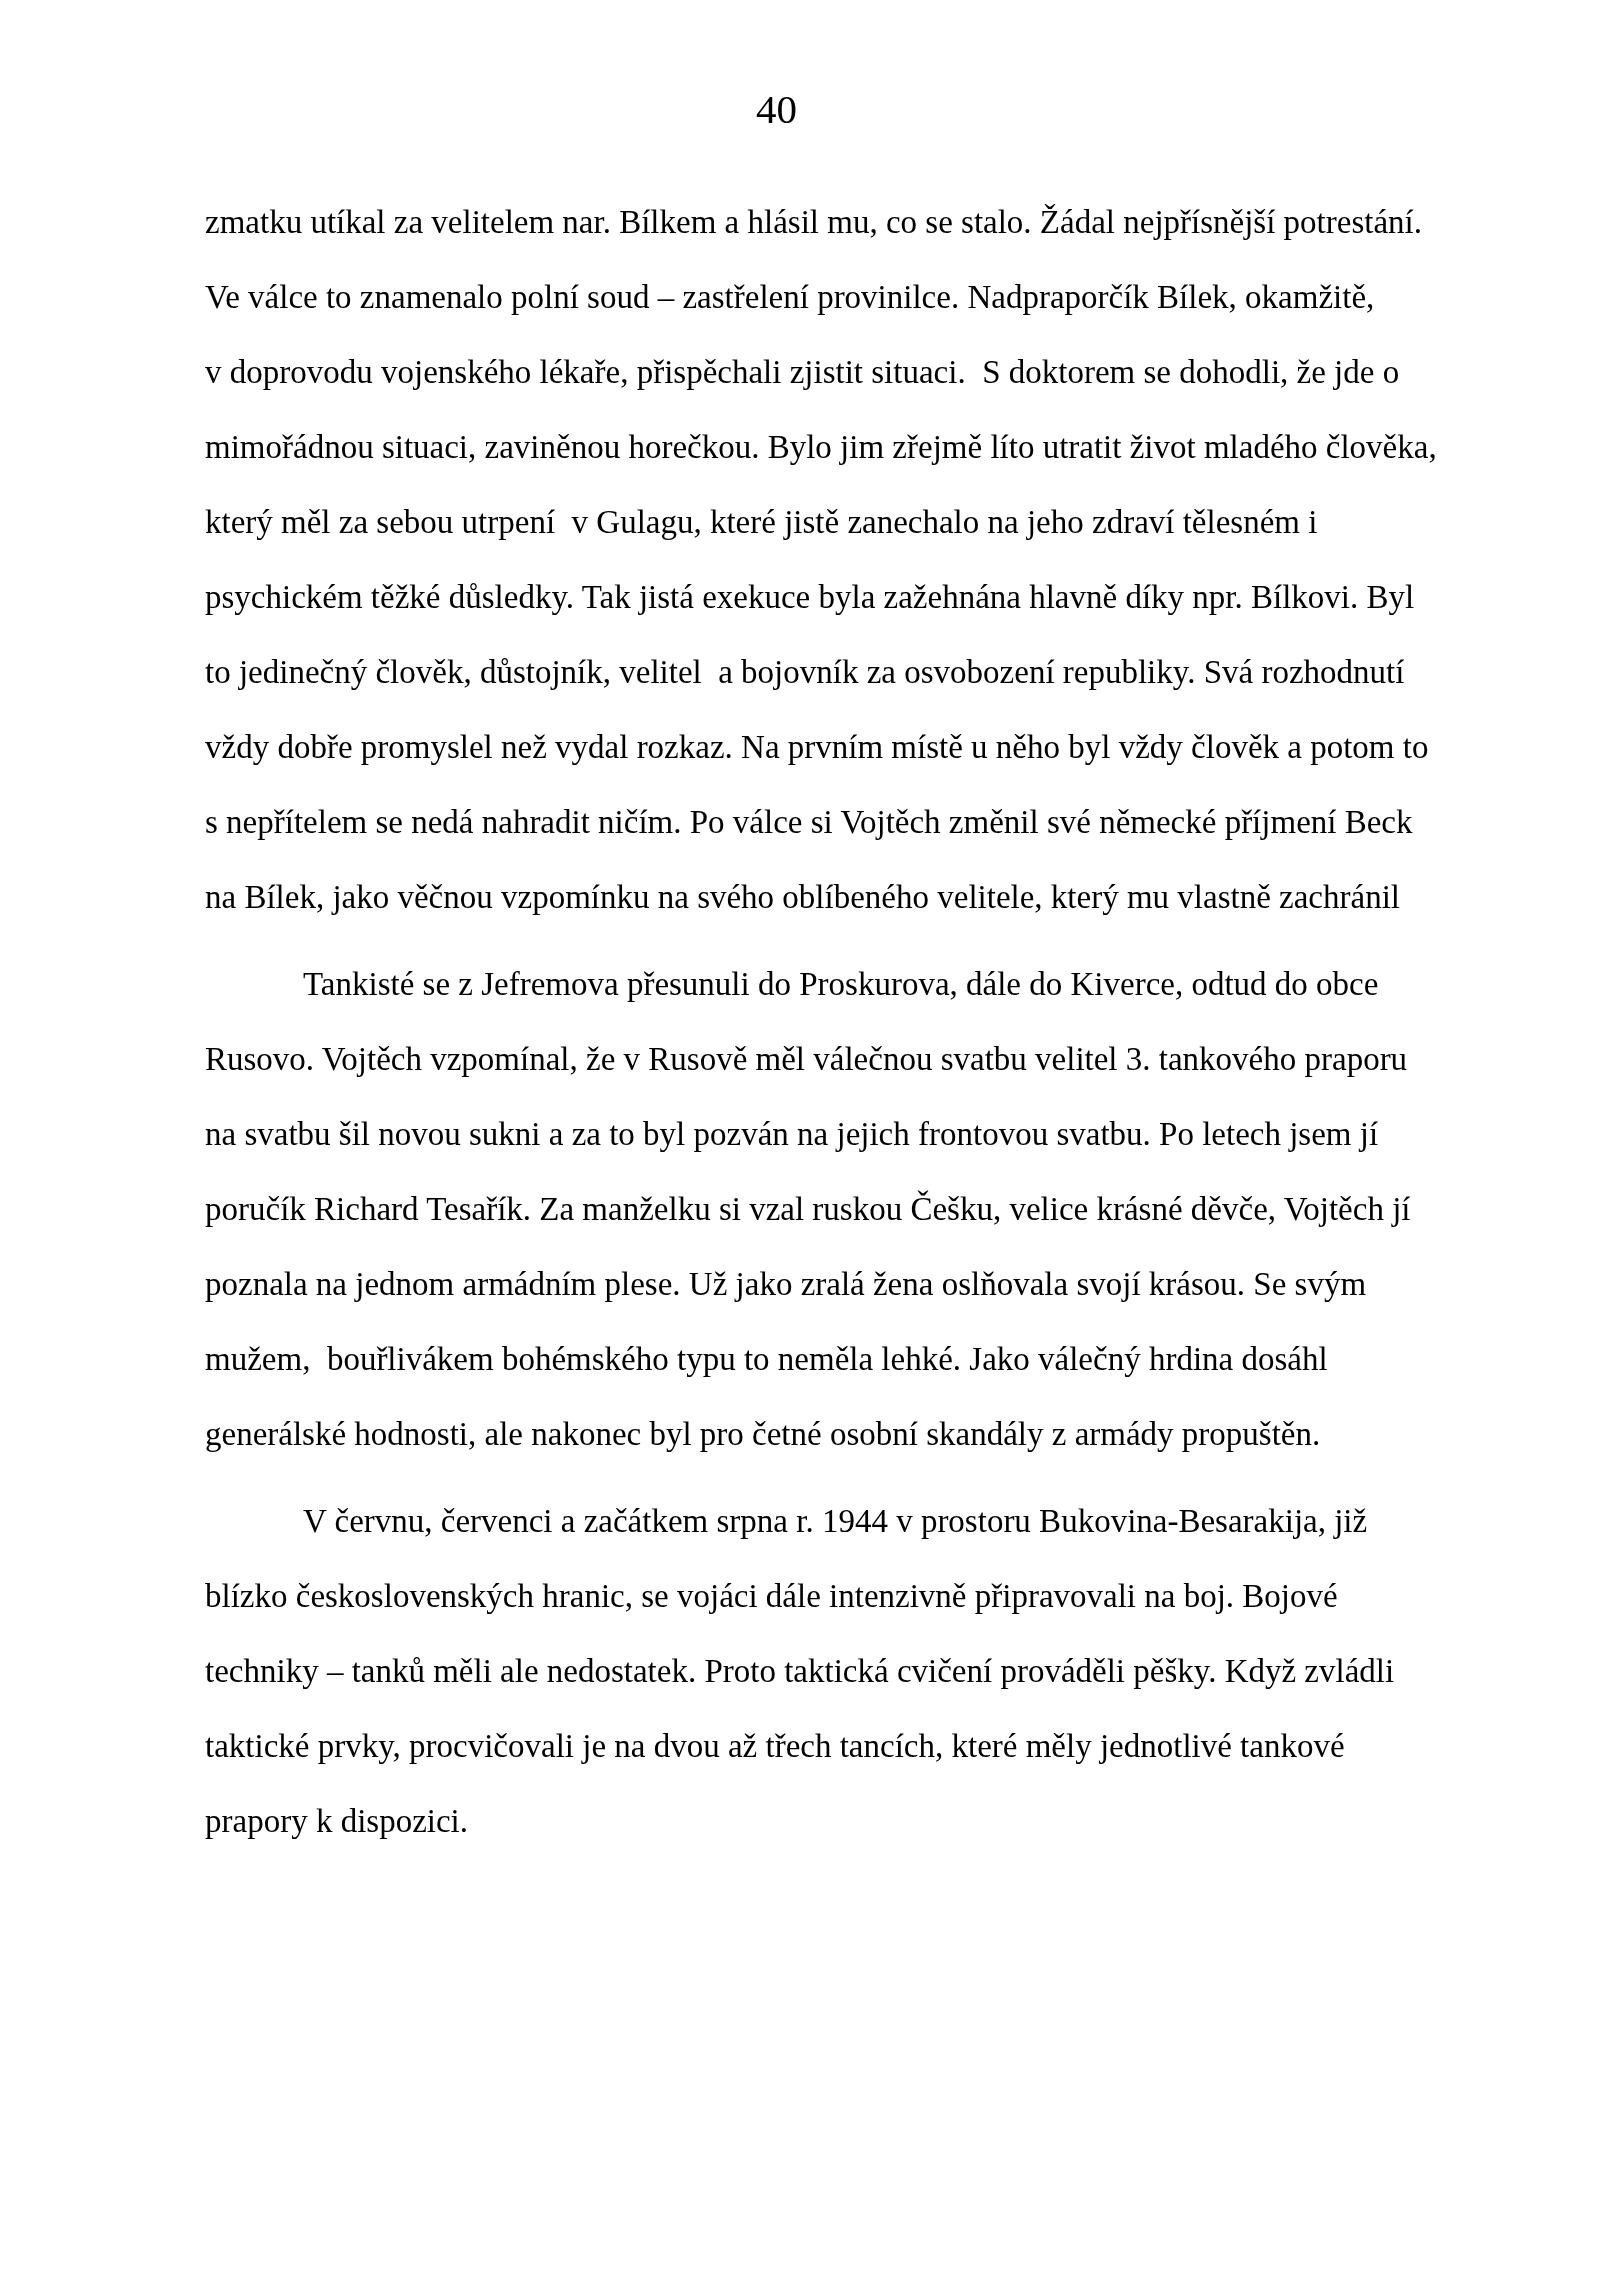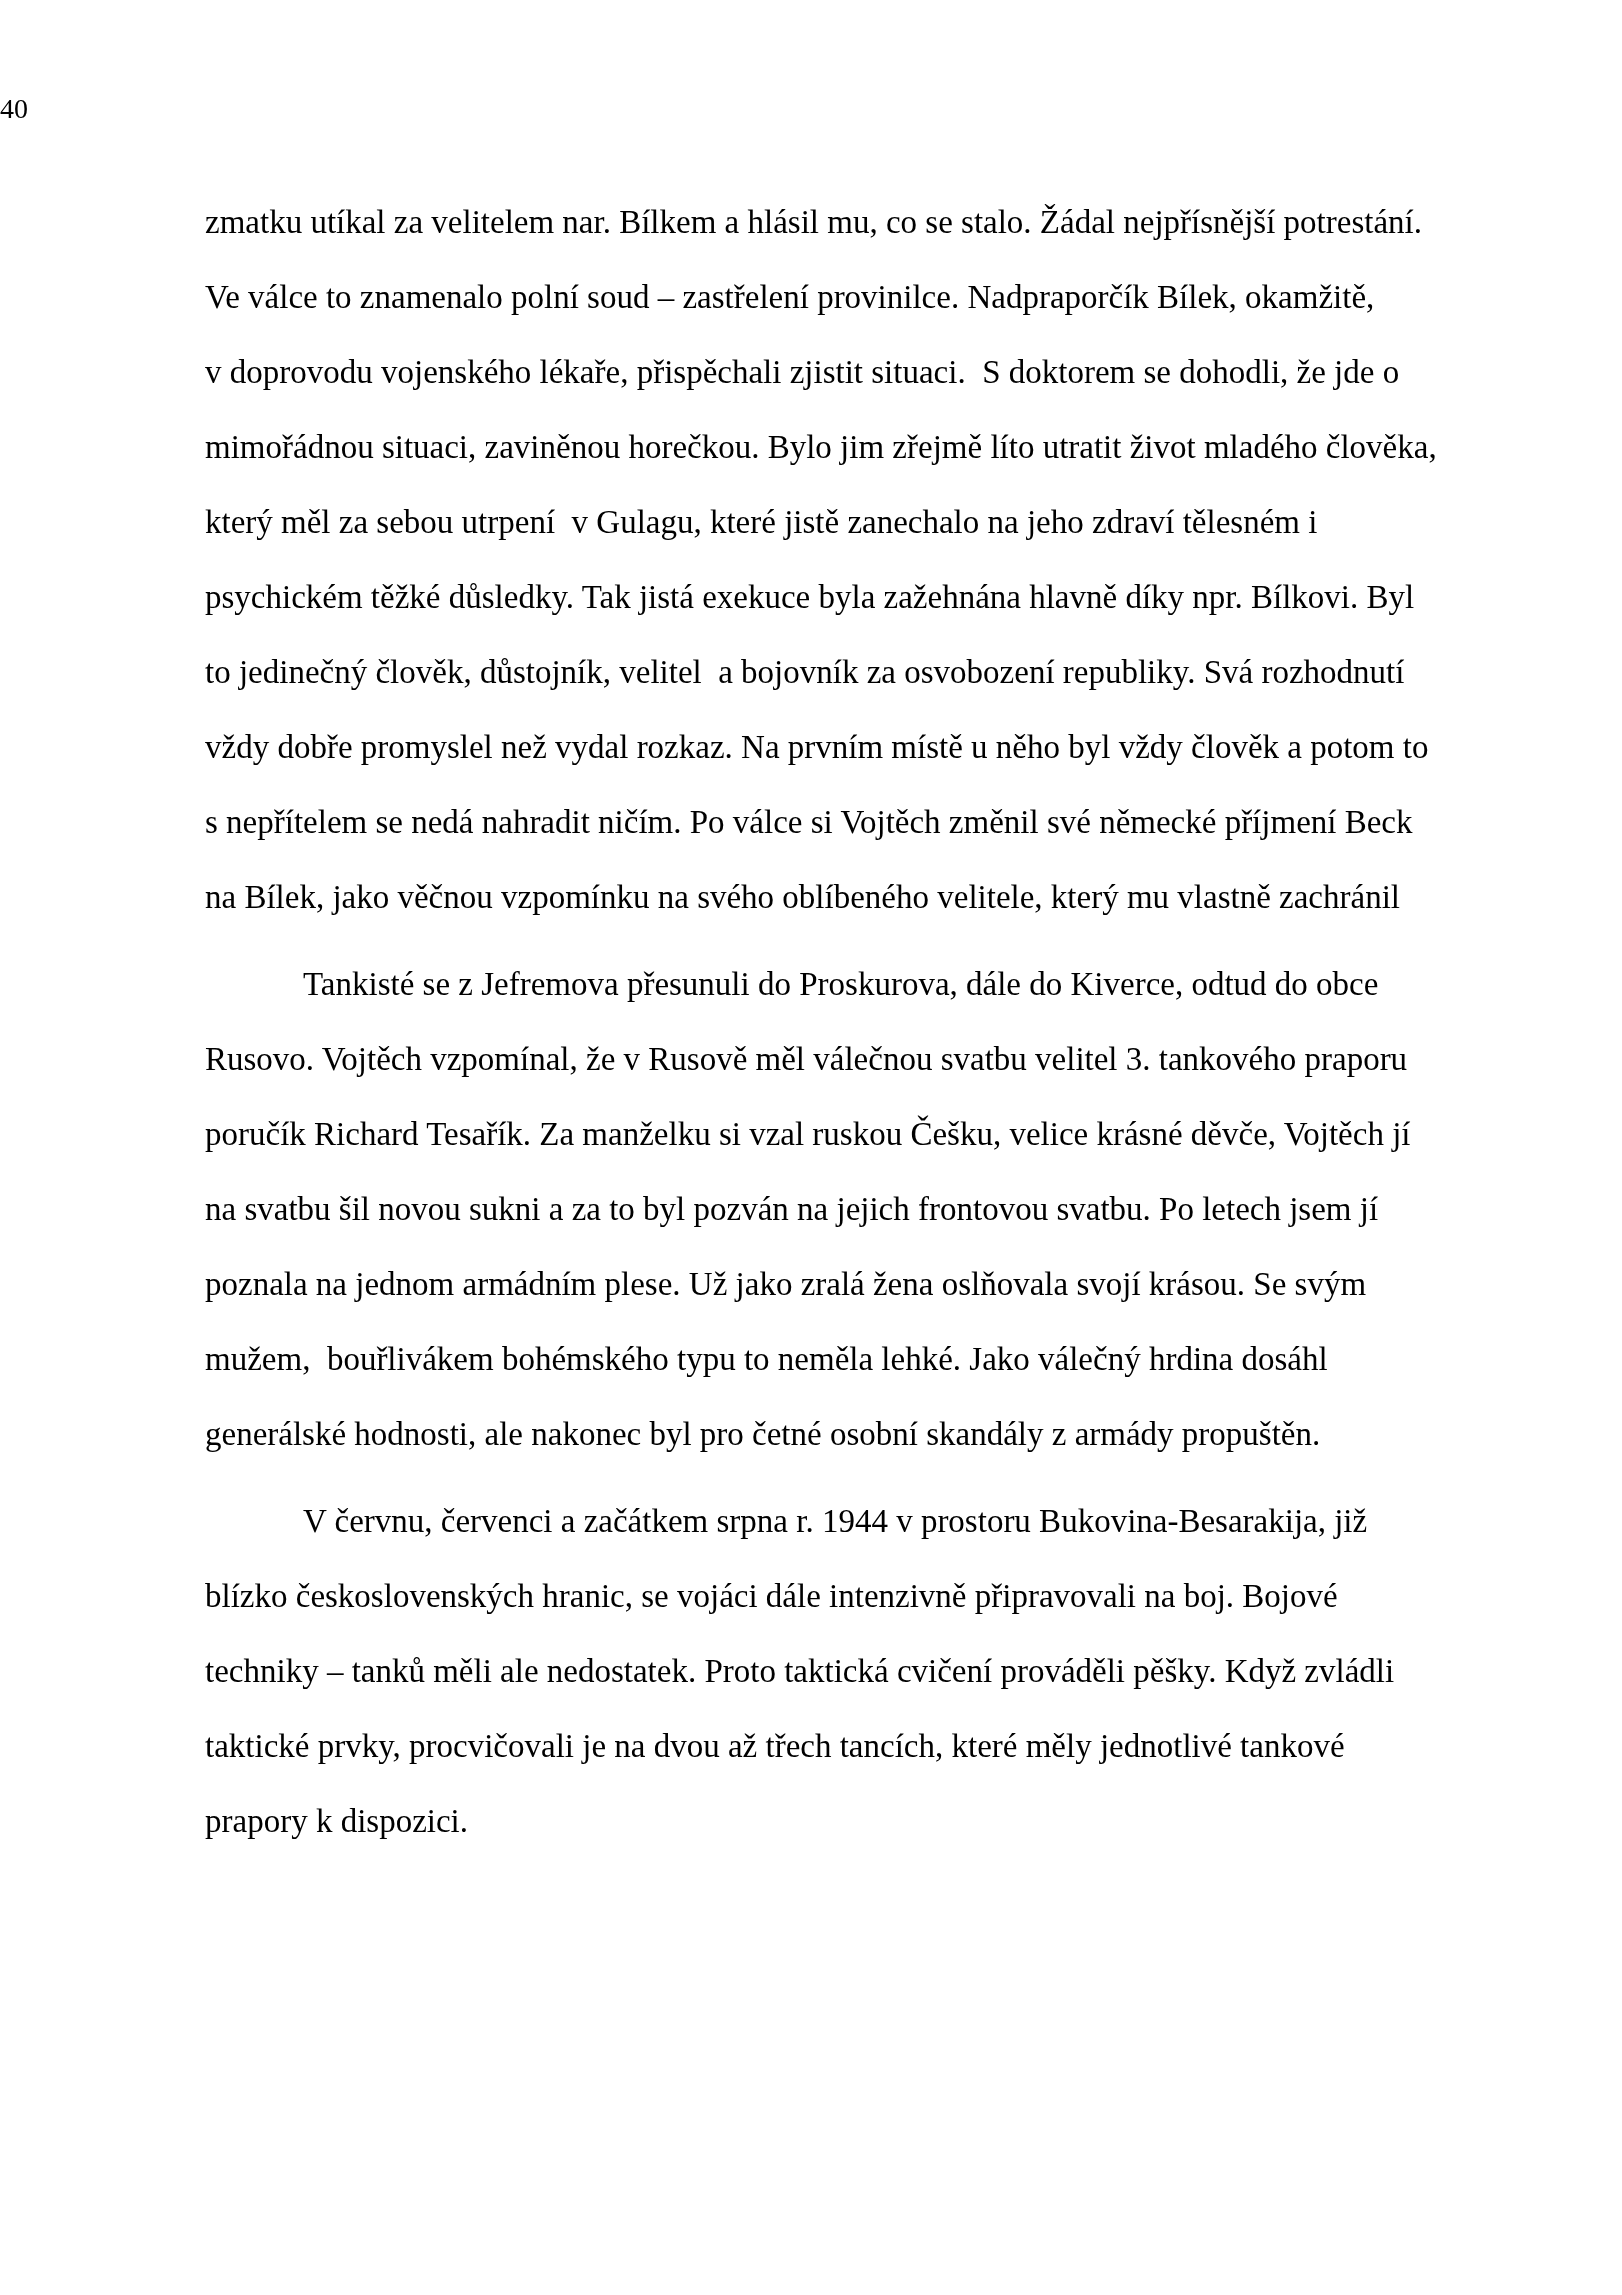--- a/index.html
+++ b/index.html
@@ -12,21 +12,22 @@
     height: 2295px;
     position: relative;
     font-family: "Liberation Serif", "DejaVu Serif", serif;
     color: #000000;
   }
   .page-number {
     position: absolute;
     top: 90px;
     left: 0;
     width: 1553px;
-    font-size: 28px;
+    text-align: center;
+    font-size: 41px;
     line-height: 38px;
   }
   .body-text {
     position: absolute;
     top: 173px;
     left: 193px;
     width: 1237px;
   }
   .paragraph {
     margin: 12px;
@@ -58,22 +59,22 @@
     <div class="text-line">psychickém těžké důsledky. Tak jistá exekuce byla zažehnána hlavně díky npr. Bílkovi. Byl</div>
     <div class="text-line">to jedinečný člověk, důstojník, velitel  a bojovník za osvobození republiky. Svá rozhodnutí</div>
     <div class="text-line">vždy dobře promyslel než vydal rozkaz. Na prvním místě u něho byl vždy člověk a potom to</div>
     <div class="text-line">s nepřítelem se nedá nahradit ničím. Po válce si Vojtěch změnil své německé příjmení Beck</div>
     <div class="text-line">na Bílek, jako věčnou vzpomínku na svého oblíbeného velitele, který mu vlastně zachránil</div>
   </div>
 
   <div class="paragraph">
     <div class="text-line indent">Tankisté se z Jefremova přesunuli do Proskurova, dále do Kiverce, odtud do obce</div>
     <div class="text-line">Rusovo. Vojtěch vzpomínal, že v Rusově měl válečnou svatbu velitel 3. tankového praporu</div>
+    <div class="text-line">na svatbu šil novou sukni a za to byl pozván na jejich frontovou svatbu. Po letech jsem jí</div>
     <div class="text-line">poručík Richard Tesařík. Za manželku si vzal ruskou Češku, velice krásné děvče, Vojtěch jí</div>
-    <div class="text-line">na svatbu šil novou sukni a za to byl pozván na jejich frontovou svatbu. Po letech jsem jí</div>
     <div class="text-line">poznala na jednom armádním plese. Už jako zralá žena oslňovala svojí krásou. Se svým</div>
     <div class="text-line">mužem,  bouřlivákem bohémského typu to neměla lehké. Jako válečný hrdina dosáhl</div>
     <div class="text-line">generálské hodnosti, ale nakonec byl pro četné osobní skandály z armády propuštěn.</div>
   </div>
 
   <div class="paragraph">
     <div class="text-line indent">V červnu, červenci a začátkem srpna r. 1944 v prostoru Bukovina-Besarakija, již</div>
     <div class="text-line">blízko československých hranic, se vojáci dále intenzivně připravovali na boj. Bojové</div>
     <div class="text-line">techniky – tanků měli ale nedostatek. Proto taktická cvičení prováděli pěšky. Když zvládli</div>
     <div class="text-line">taktické prvky, procvičovali je na dvou až třech tancích, které měly jednotlivé tankové</div>

